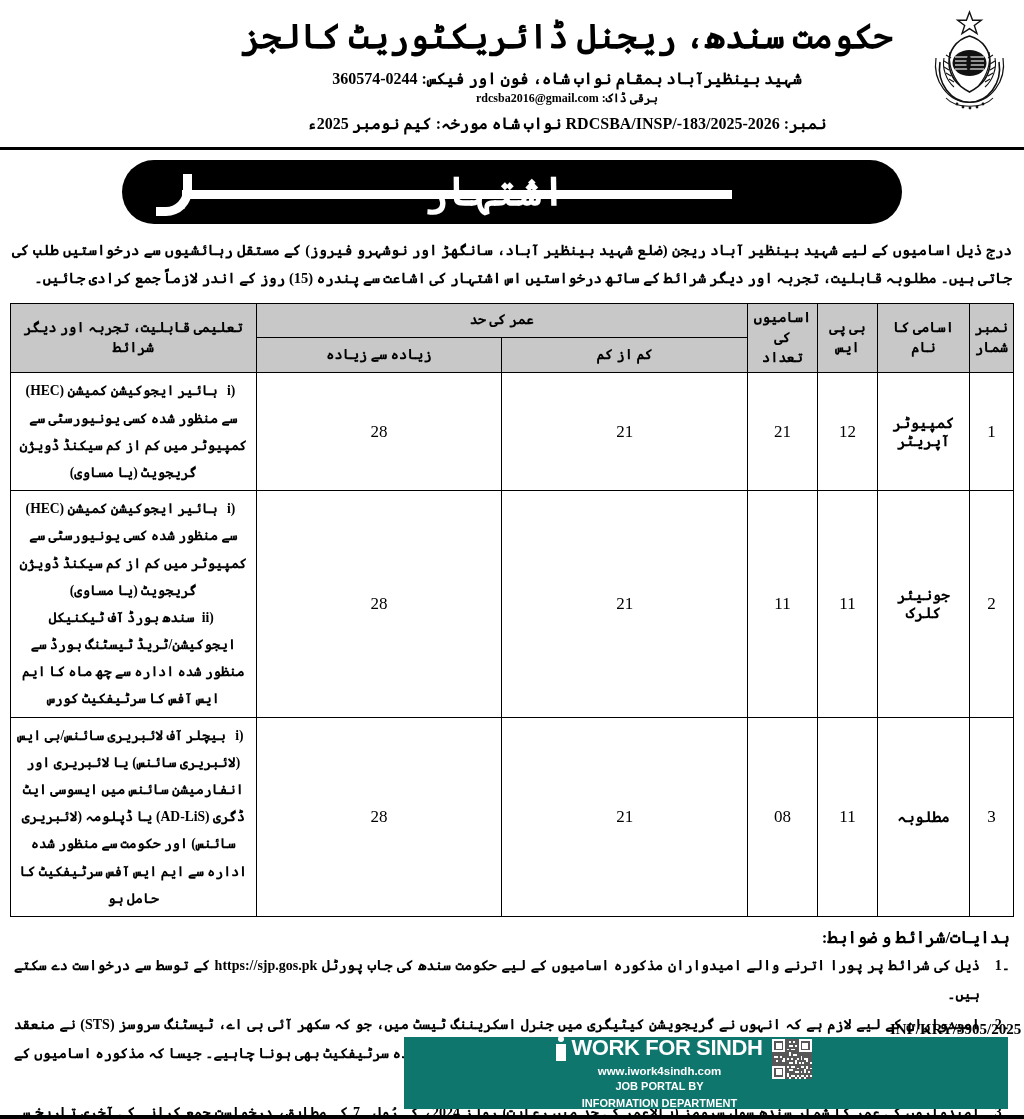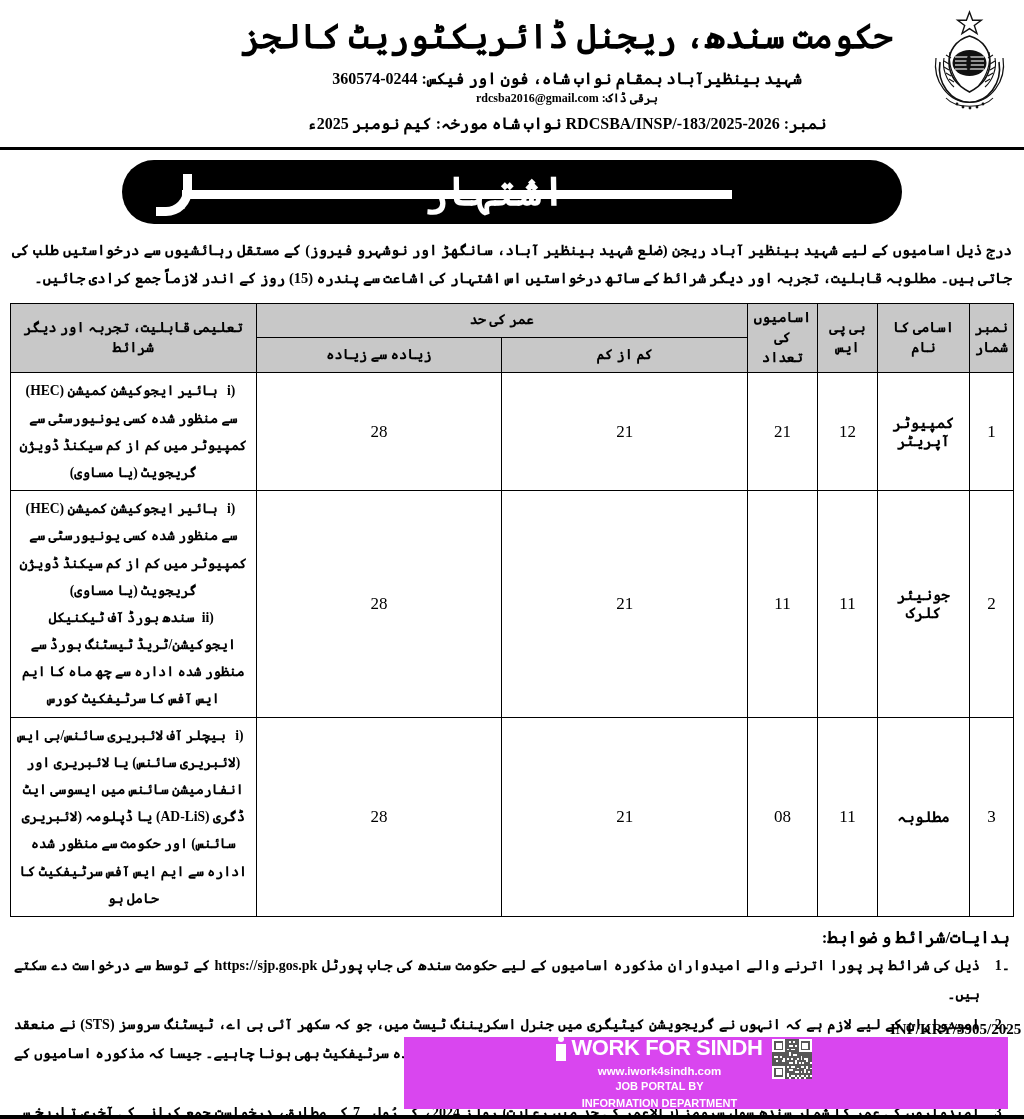--- a/index.html
+++ b/index.html
@@ -212,21 +212,21 @@
     font-family:"Liberation Serif",serif;
     direction:ltr;
     font-size:15px;
     font-weight:bold;
     letter-spacing:0px;
   }
   .iwork-banner {
     position:absolute;
     left:404px; bottom:10px;
     width:604px; height:72px;
-    background:#d946ef;
+    background:#0f766e;
     direction:ltr;
     display:flex; align-items:center; justify-content:center;
   }
   .iwork-inner {
     display:flex; align-items:flex-start; gap:9px;
     transform:translateX(-22px);
   }
   .iwork-txt { text-align:center; color:#fff; font-family:"Liberation Sans", sans-serif; }
   .iwork-main {
     display:flex; align-items:center; gap:5px;

